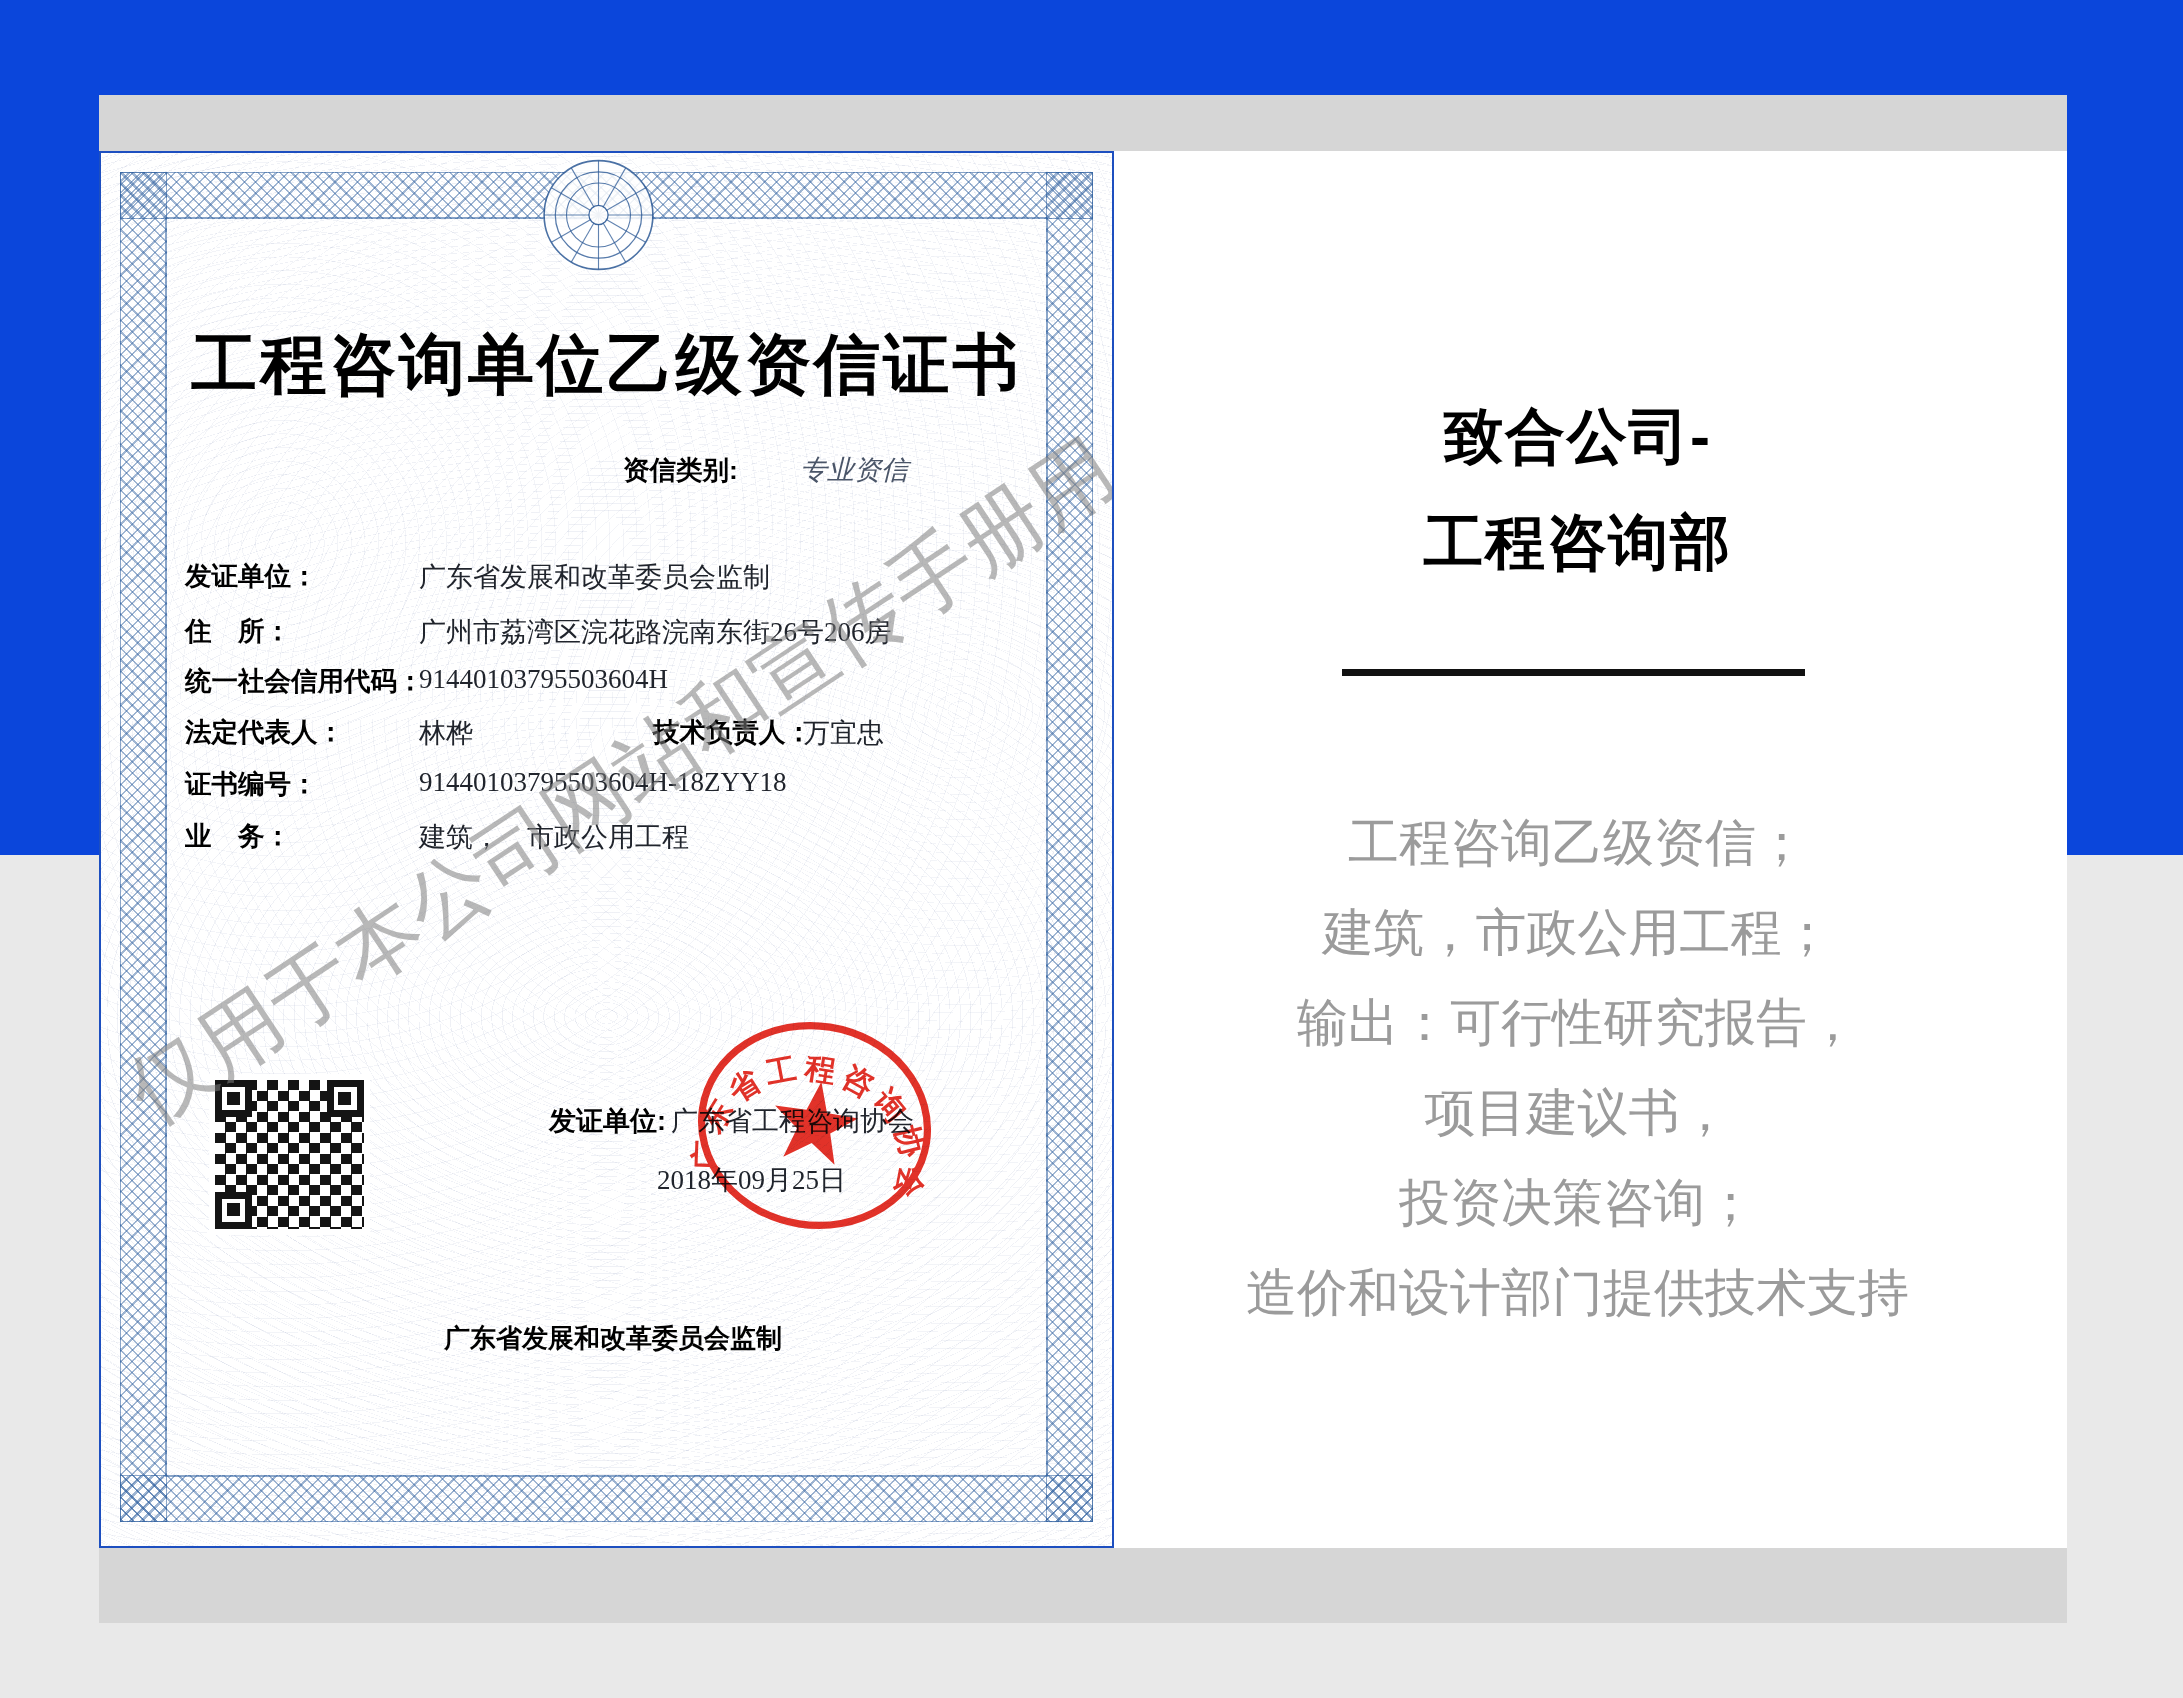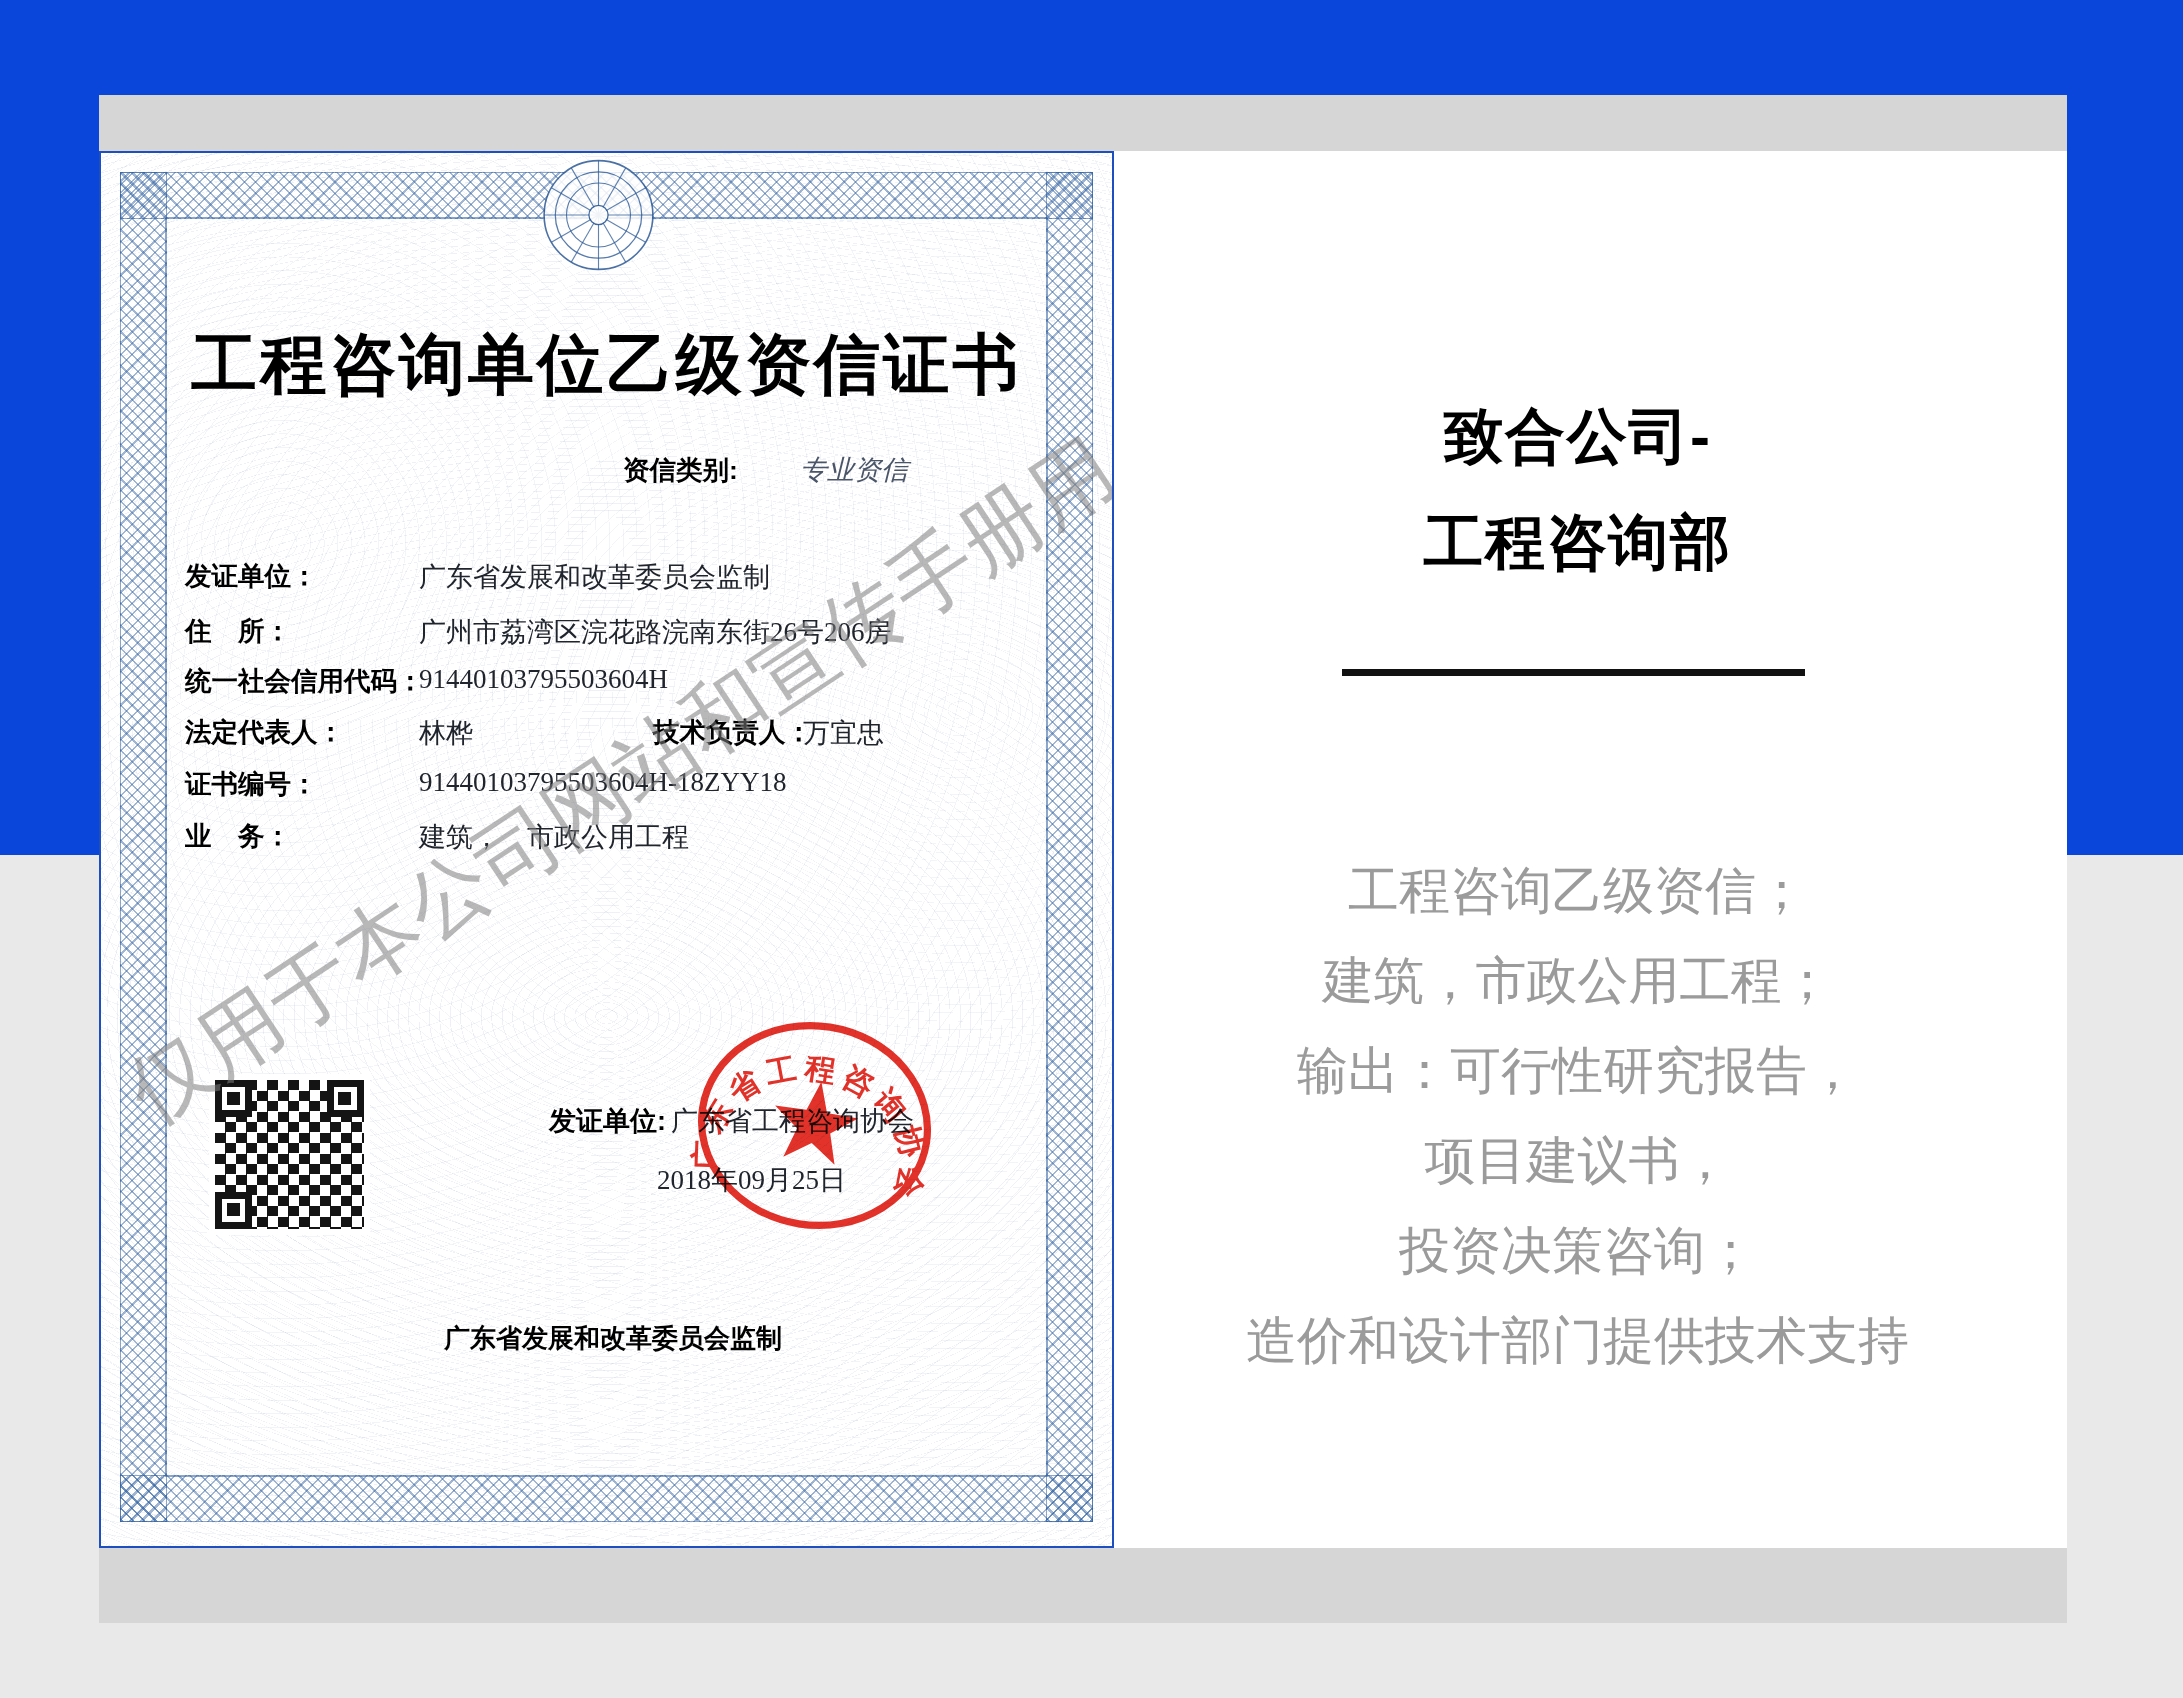--- a/index.html
+++ b/index.html
@@ -58,21 +58,21 @@
     font-size:83px;font-weight:500;color:rgba(125,125,125,0.55);letter-spacing:0px;
     transform:rotate(-33.5deg);white-space:nowrap;z-index:6;}
 
   .supervision{position:absolute;left:343px;top:1168px;width:321px;text-align:left;
     font-weight:bold;font-size:26px;color:#000;white-space:nowrap;}
 
   
   .rp-title{position:absolute;left:1136px;top:384px;width:883px;text-align:center;
     font-weight:900;font-size:60px;line-height:106px;color:#000;letter-spacing:1.6px;}
   .rp-divider{position:absolute;left:1342px;top:669px;width:463px;height:7.2px;background:#111;}
-  .rp-body{position:absolute;left:1108px;top:846px;width:939px;text-align:center;
+  .rp-body{position:absolute;left:1108px;top:798px;width:939px;text-align:center;
     font-family:Liberation Serif, serif;font-size:51px;line-height:90px;color:#9b9b9b;white-space:nowrap;}
 </style>
 </head>
 <body>
 
 <div class="page">
 
   <div class="blue-top" style="background:#0b46db"></div>
   <div class="blue-left" style="background:#0b46db"></div>
   <div class="blue-right" style="background:#0b46db"></div>

